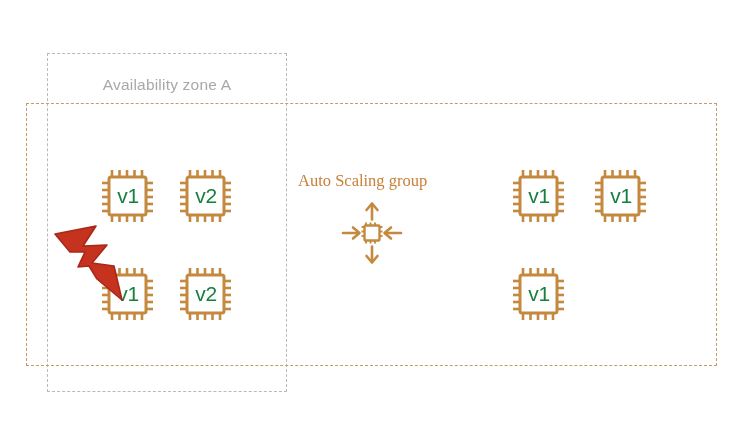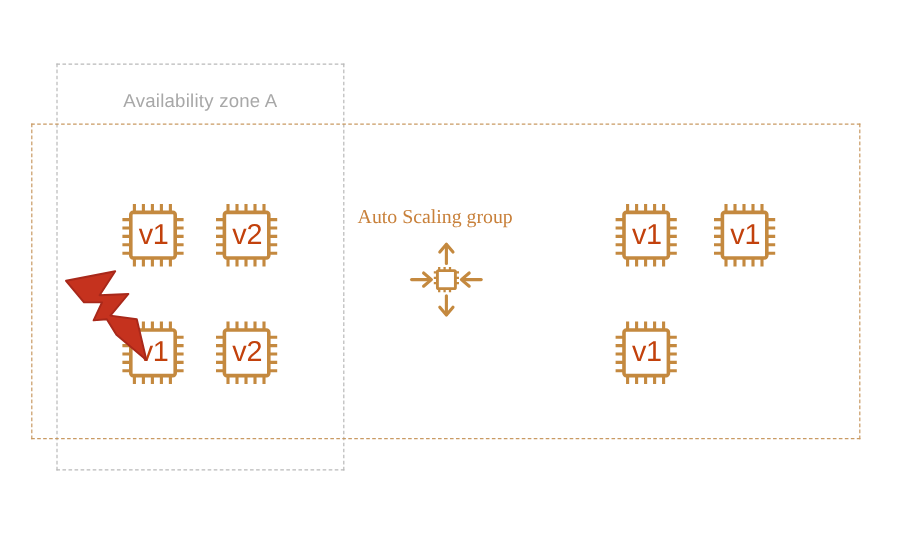--- a/index.html
+++ b/index.html
@@ -56,22 +56,22 @@
   }
   .chip svg { display: block; width: 100%; height: 100%; }
   .chip-label {
     position: absolute;
     left: 0; top: 0;
     width: 100%;
     height: 100%;
     display: flex;
     align-items: center;
     justify-content: center;
-    font-size: 24px;
-    color: #c2410c;
+    font-size: 21px;
+    color: #15803d;
     font-family: "Liberation Sans", sans-serif;
     letter-spacing: -0.3px;
     pointer-events: none;
   }
 
   
   .asg-title {
     position: absolute;
     color: #c8803a;
     font-size: 16.5px;

